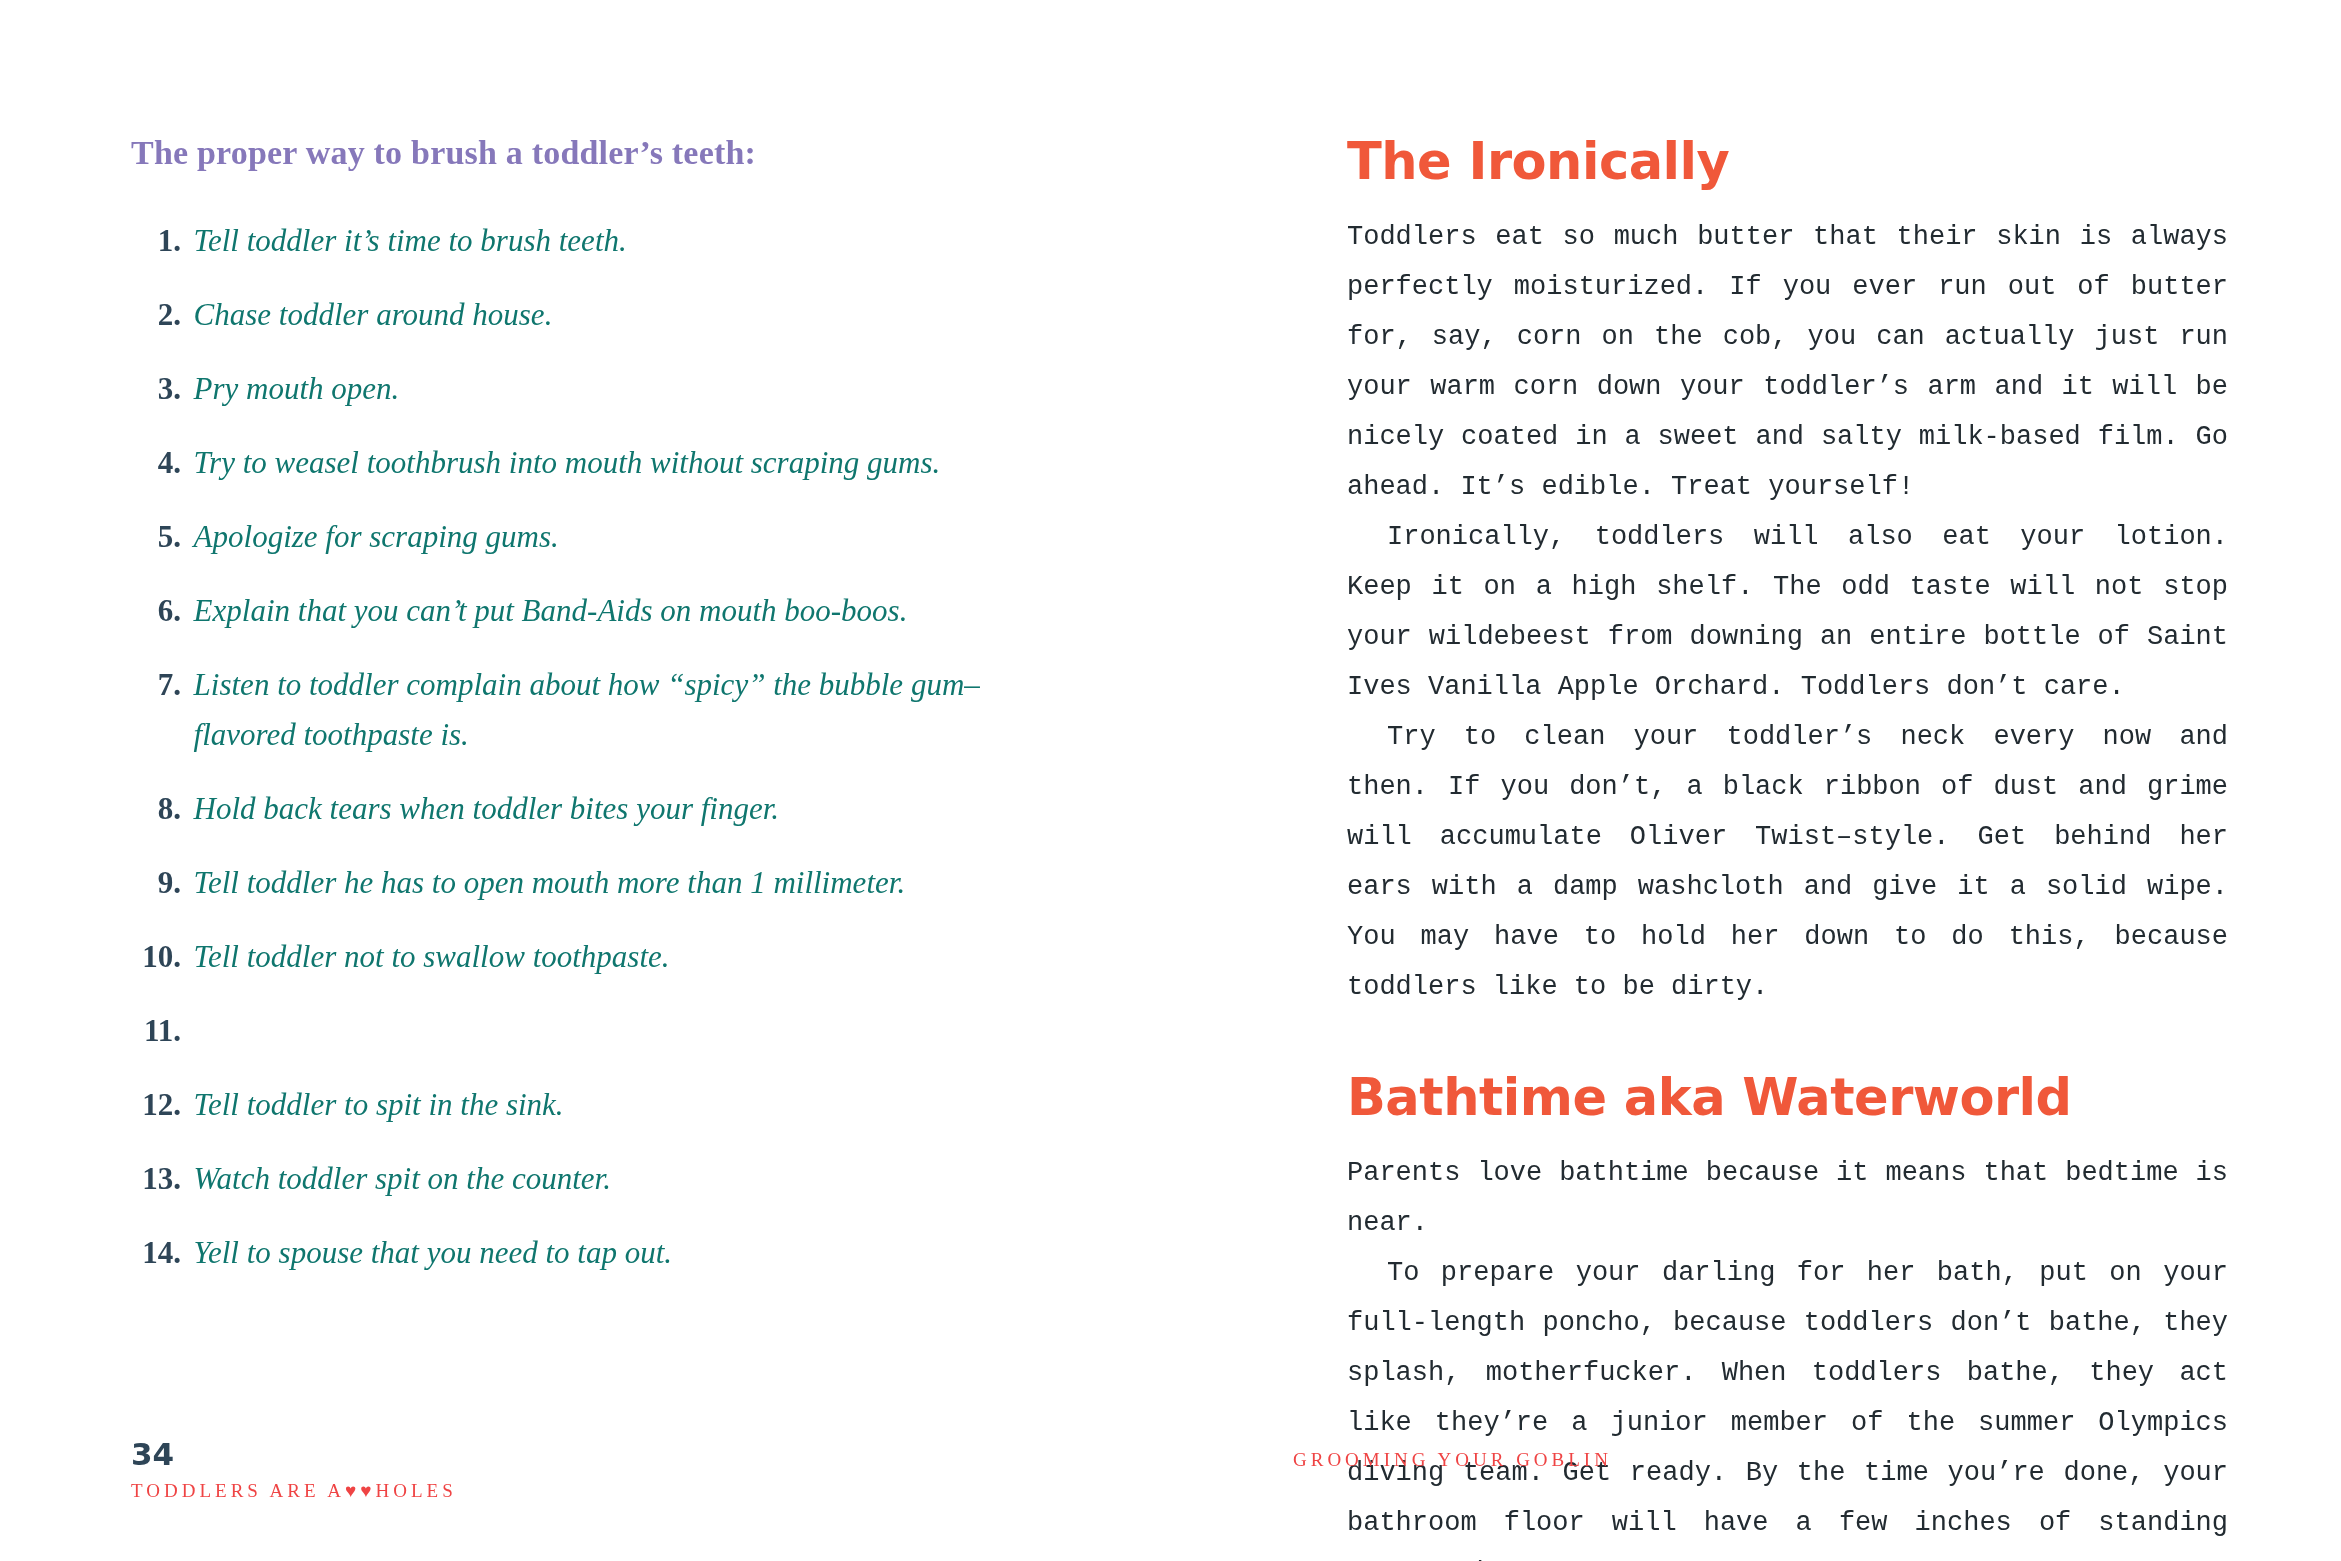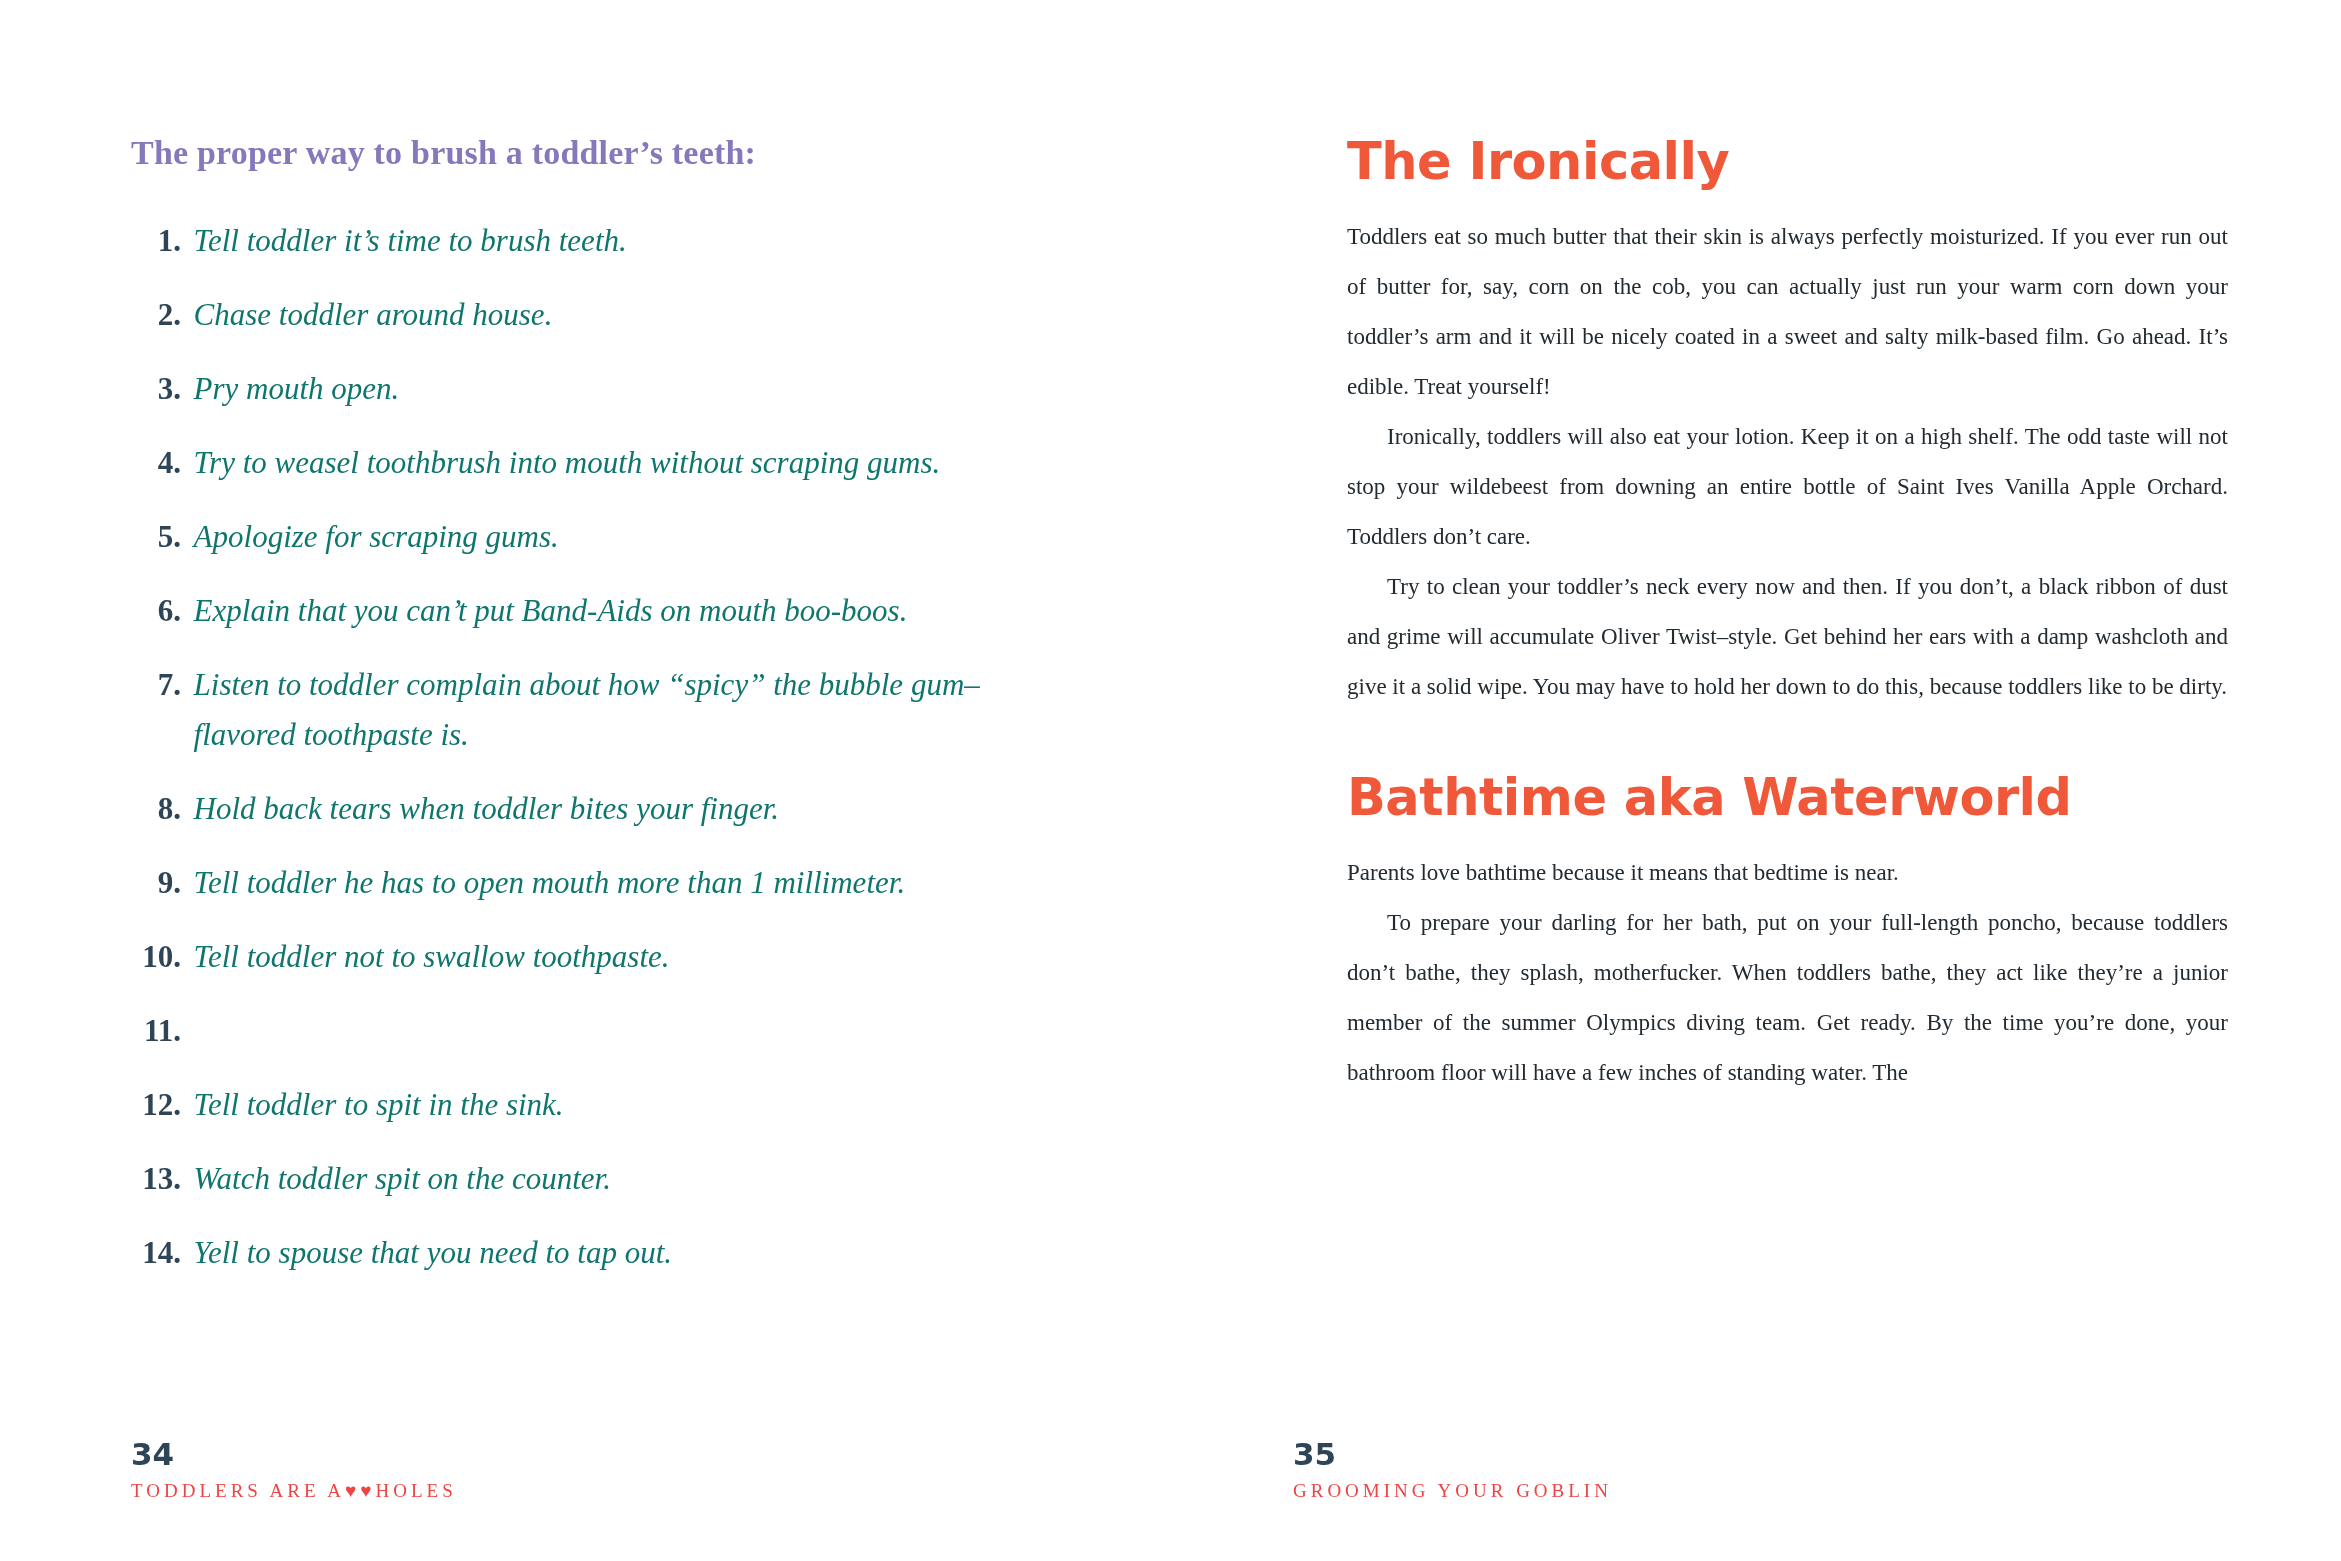--- a/index.html
+++ b/index.html
@@ -78,25 +78,25 @@
     font-size: 51px;
     line-height: 1.05;
     letter-spacing: -0.5px;
     color: #f0583a;
   }
   .section-heading.second {
     margin-top: 59px;
   }
   .right-col p {
     margin: 0;
-    font-size: 23px;
+    font-size: 27px;
     line-height: 50px;
     text-align: justify;
     color: #222b31;
-    font-family: Liberation Serif, serif;
+    font-family: Liberation Mono, monospace;
   }
   .right-col p.indent {
     text-indent: 40px;
   }
 
   
   .page-footer {
     position: absolute;
     top: 1439px;
   }
@@ -196,19 +196,18 @@
       <p>Toddlers eat so much butter that their skin is always perfectly moisturized. If you ever run out of butter for, say, corn on the cob, you can actually just run your warm corn down your toddler’s arm and it will be nicely coated in a sweet and salty milk-based film. Go ahead. It’s edible. Treat yourself!</p>
       <p class="indent">Ironically, toddlers will also eat your lotion. Keep it on a high shelf. The odd taste will not stop your wildebeest from downing an entire bottle of Saint Ives Vanilla Apple Orchard. Toddlers don’t care.</p>
       <p class="indent">Try to clean your toddler’s neck every now and then. If you don’t, a black ribbon of dust and grime will accumulate Oliver Twist–style. Get behind her ears with a damp washcloth and give it a solid wipe. You may have to hold her down to do this, because toddlers like to be dirty.</p>
 
       <h1 class="section-heading second">Bathtime aka Waterworld</h1>
       <p>Parents love bathtime because it means that bedtime is near.</p>
       <p class="indent">To prepare your darling for her bath, put on your full-length poncho, because toddlers don’t bathe, they splash, motherfucker. When toddlers bathe, they act like they’re a junior member of the summer Olympics diving team. Get ready. By the time you’re done, your bathroom floor will have a few inches of standing water. The</p>
     </div>
 
     <div class="page-footer right">
-      <div class="page-number">35</div>
       <div class="running-footer">GROOMING YOUR GOBLIN</div>
     </div>
   </div>
 
 </div>
 
 
 </body></html>

